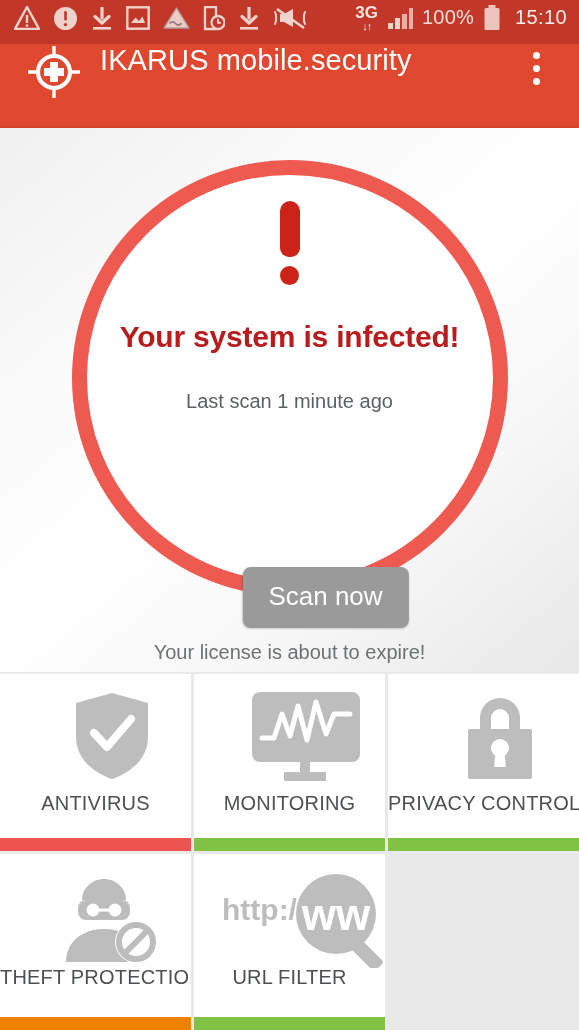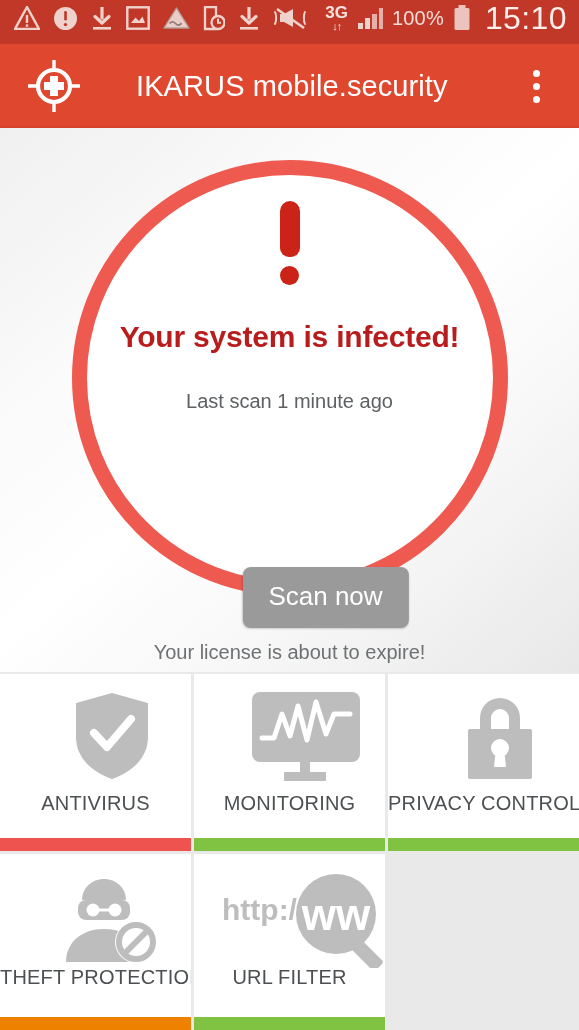--- a/index.html
+++ b/index.html
@@ -13,29 +13,29 @@
   
   .statusbar {
     height:44px; background:#c0392b; background:#c13829;
     display:flex; align-items:center; padding:0 12px 8px 14px;
     flex:0 0 44px;
   }
   .sb-left { display:flex; align-items:center; gap:13px; flex:1; }
   .sb-right { display:flex; align-items:center; gap:9px; }
   .sb-ico { display:block; opacity:.93; }
   .sb-text { color:#f3ddd9; font-size:20px; letter-spacing:.2px; }
-  .sb-clock { color:#fbeeeb; font-size:32px; letter-spacing:.4px; margin-left:5px; }
+  .sb-clock { color:#fbeeeb; font-size:20px; letter-spacing:.4px; margin-left:5px; }
   .sb-3g { color:#f5e2de; font-size:17px; font-weight:bold; line-height:.95; text-align:center; }
   .sb-3g small { font-size:11px; display:block; letter-spacing:-1px; }
 
   
   .appbar {
     height:84px; background:#e04b38; background:#e0472f;
-    display:flex; align-items:center; padding:0 25px 0 26px;
-    flex:0 0 84px; position:relative;gap:36px;
+    display:flex; align-items:flex-start; padding:0 25px 0 26px;
+    flex:0 0 84px; position:relative;
   }
   .appbar:after {
     content:""; position:absolute; left:0; right:0; bottom:0; height:2px;
     background:rgba(0,0,0,.05);
   }
   .logo { width:56px; height:56px; flex:0 0 56px; }
   .apptitle {
     color:#ffffff; font-size:29px; margin-left:18px; flex:1;
     letter-spacing:.1px; white-space:nowrap;
   }

